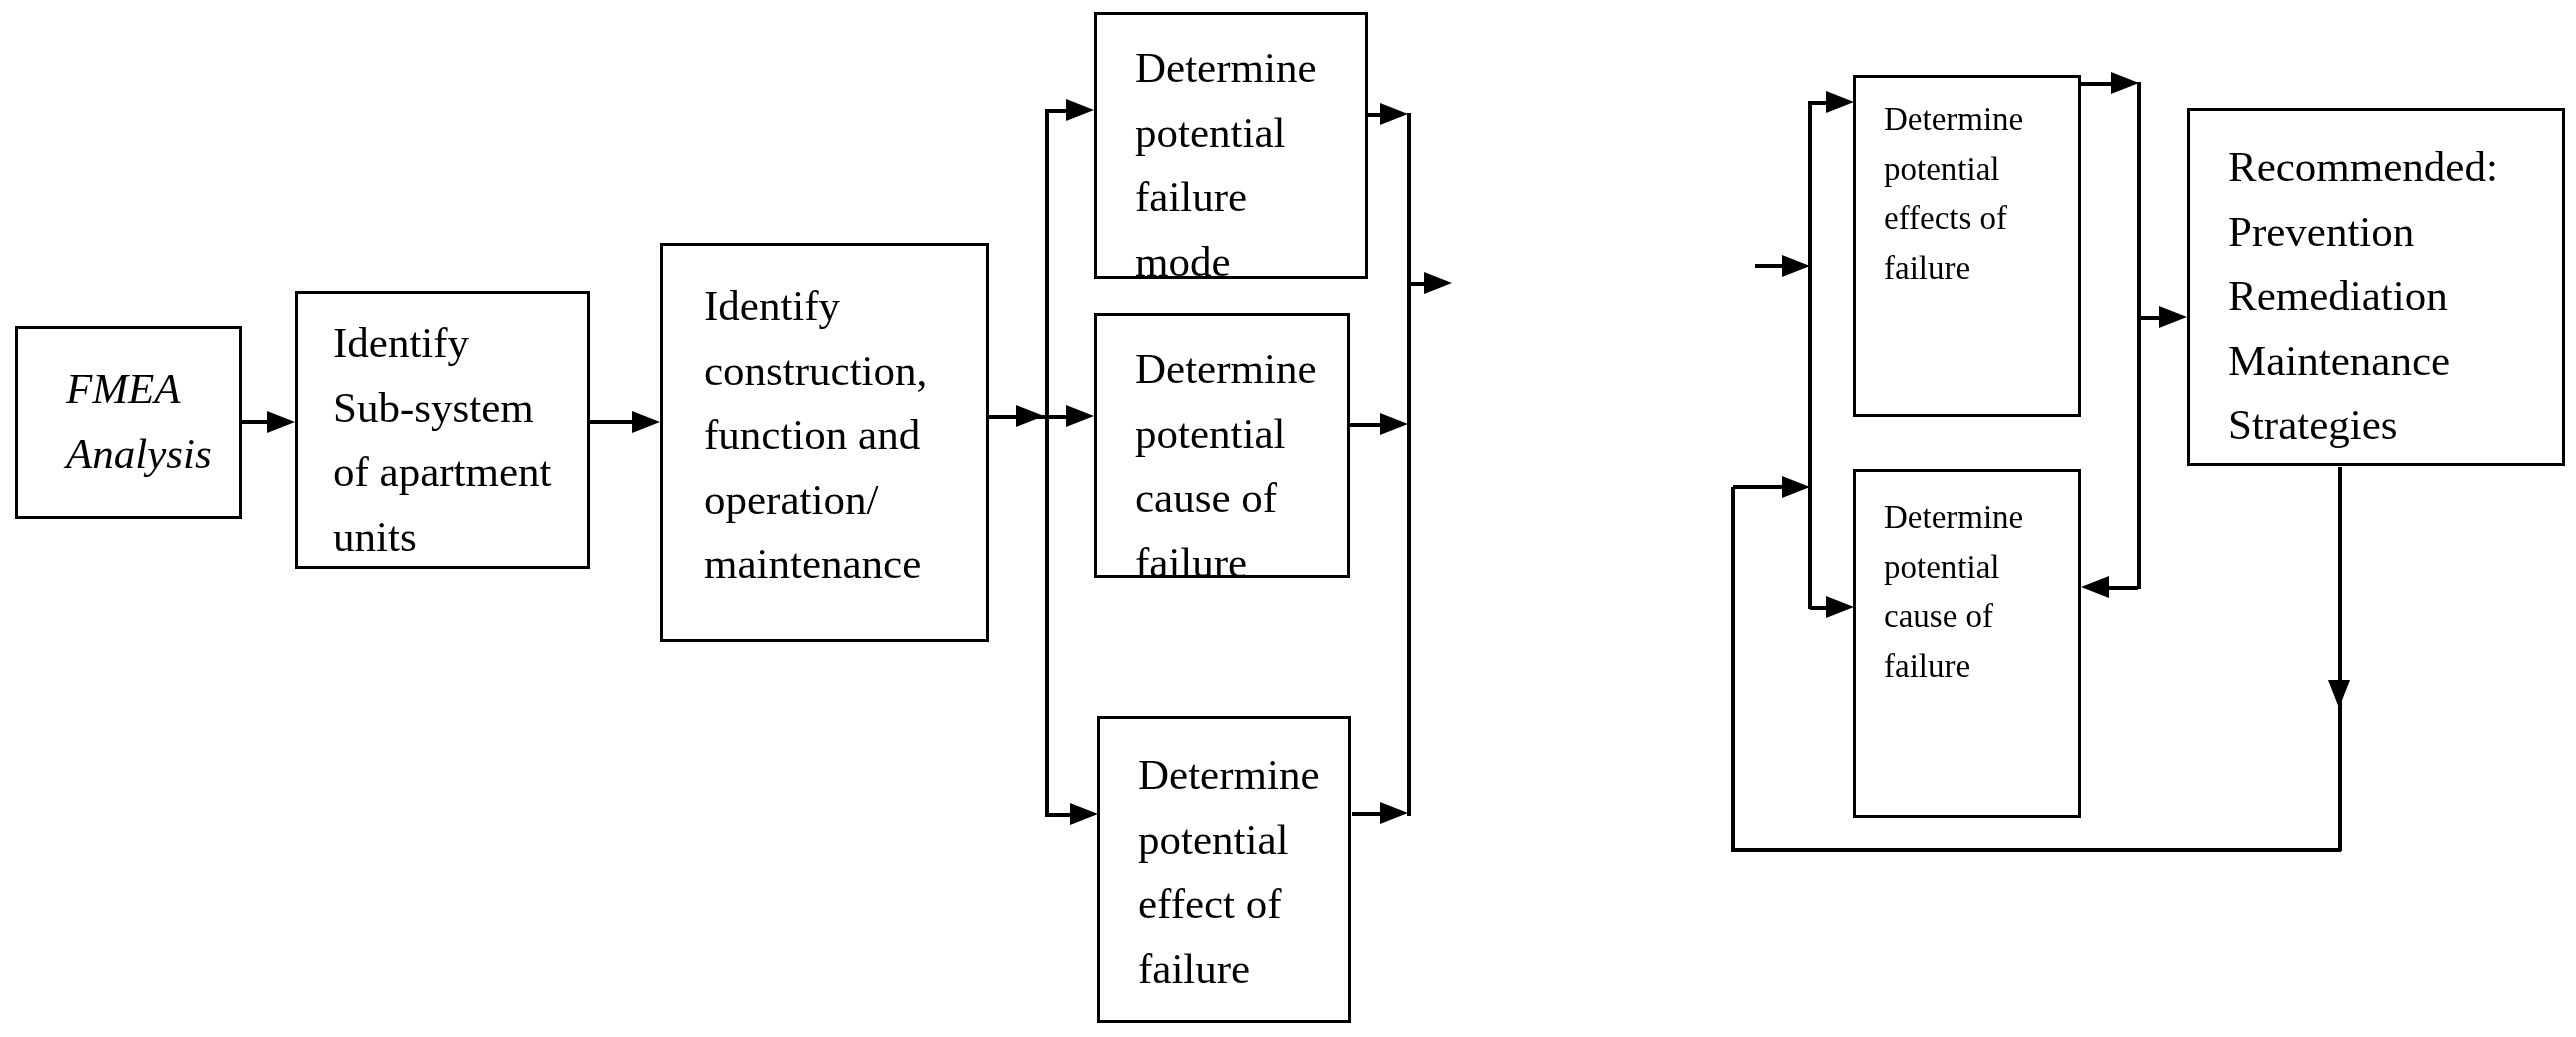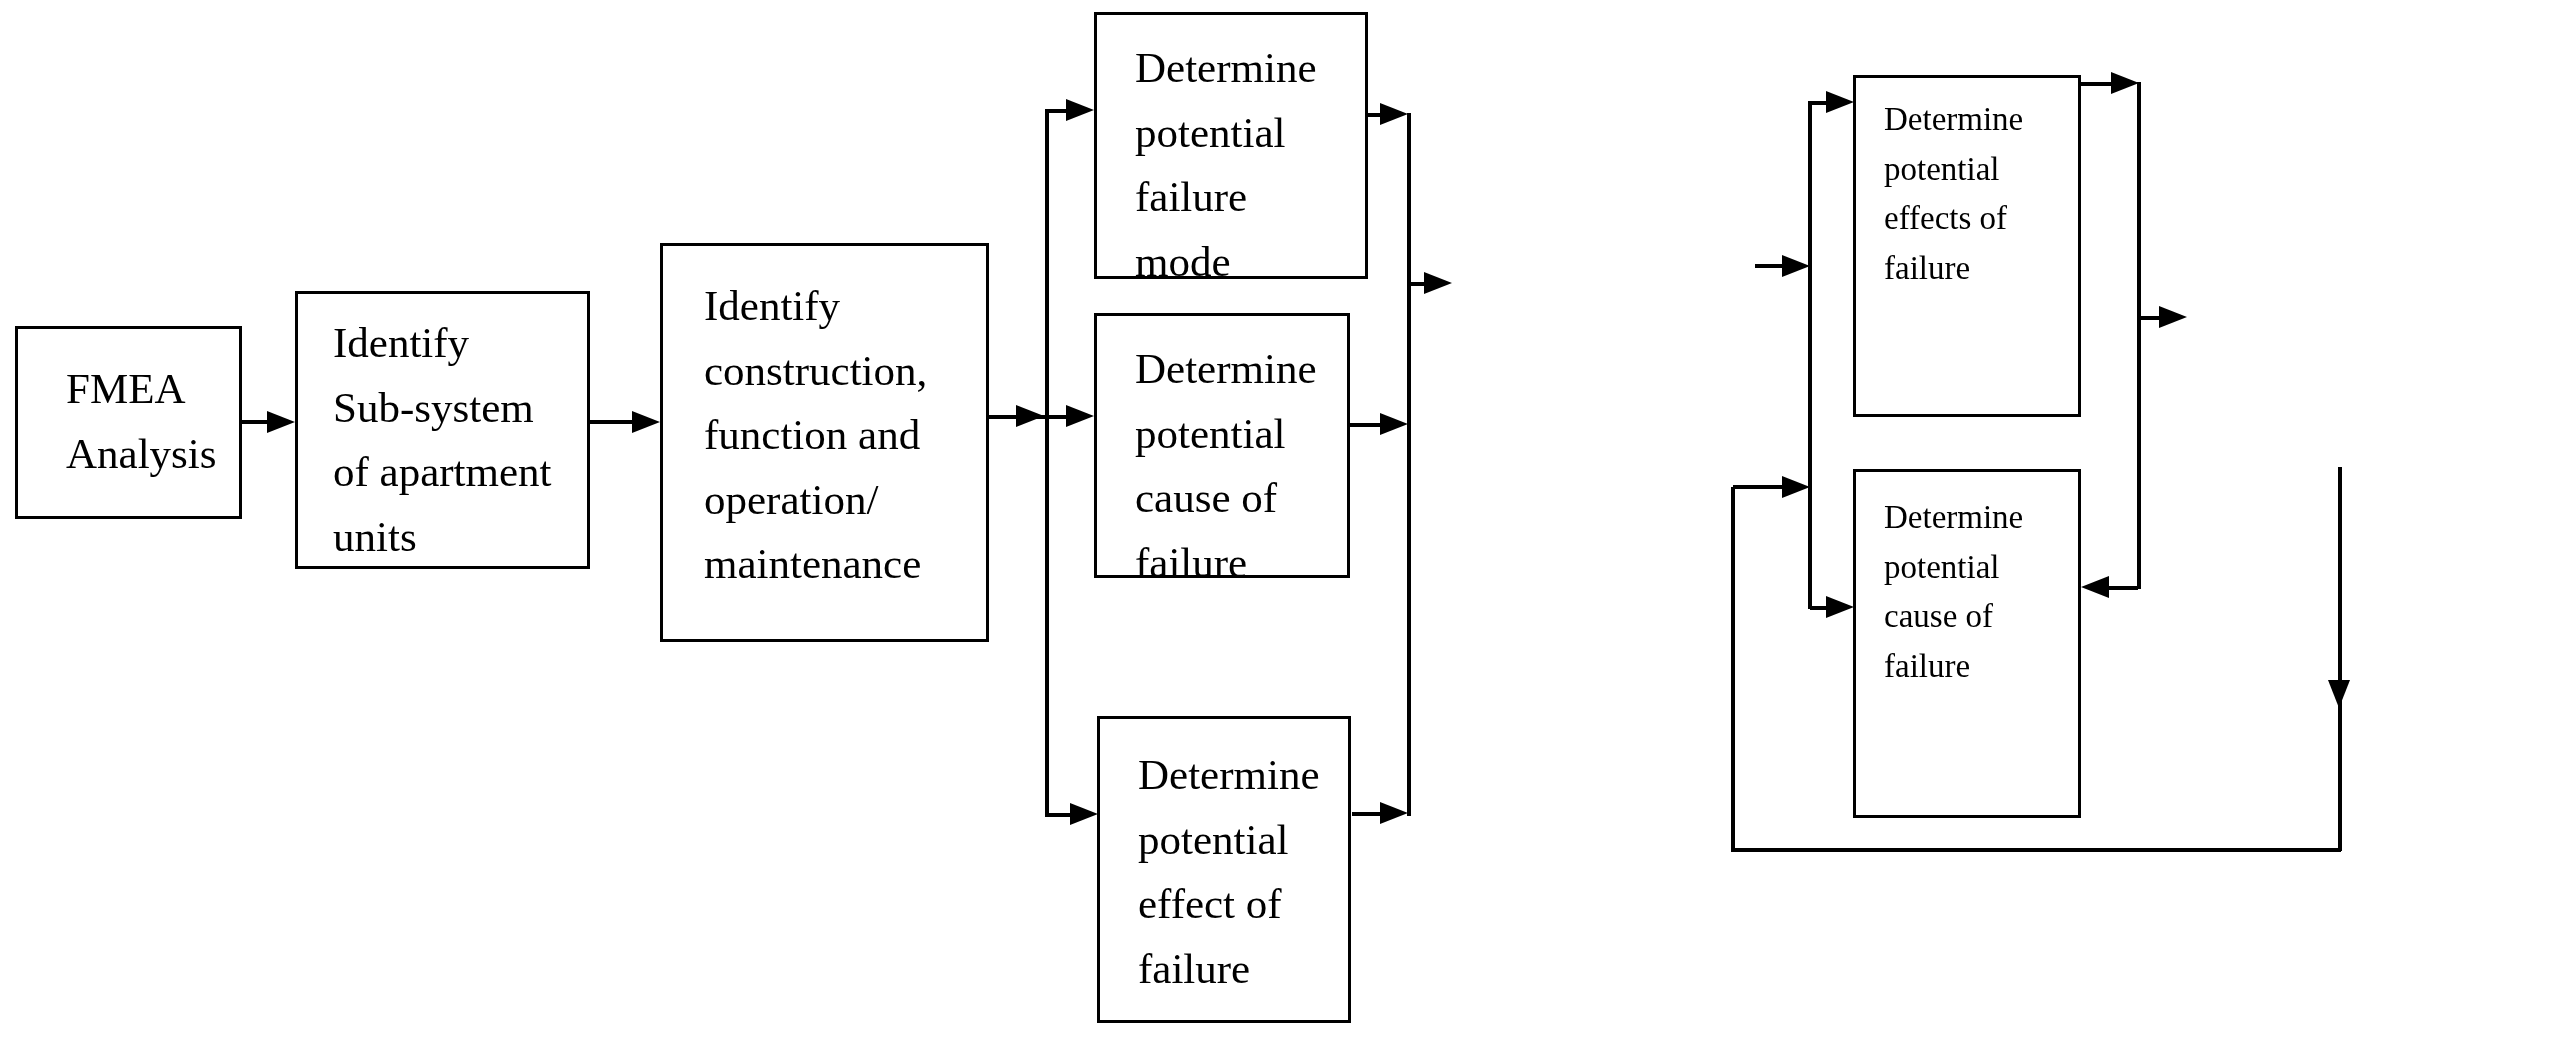--- a/index.html
+++ b/index.html
@@ -2,21 +2,21 @@
 <html style="font-size:11px"><head>
 <meta charset="utf-8">
 <style>
   html,body{margin:0;padding:0;background:#ffffff;}
   body{width:2576px;height:1037px;position:relative;overflow:hidden;
        font-family:"Liberation Serif","DejaVu Serif",serif;color:#000;}
   .canvas{position:absolute;left:0;top:0;width:2576px;height:1037px;background:#ffffff;}
   .box{position:absolute;box-sizing:border-box;border:3.5px solid #000;background:#fff;
        white-space:pre-line;font-size:43px;line-height:1.5;}
   .box.small{font-size:33px;line-height:1.5;}
-  .n1{left:15px;top:326px;width:227px;height:193px;padding:28px 7px 0 48px;}
+  .n1{left:15px;top:326px;width:227px;height:193px;padding:28px 7px 0 48px;font-style:italic;}
   .n2{left:295px;top:291px;width:295px;height:278px;padding:17px 7px 0 35px;}
   .n3{left:660px;top:243px;width:329px;height:399px;padding:28px 7px 0 41px;}
   .n4{left:1094px;top:12.4px;width:274px;height:267px;padding:21px 7px 0 38px;}
   .n5{left:1094px;top:313px;width:256px;height:265px;padding:21px 7px 0 38px;}
   .n6{left:1097px;top:716px;width:254px;height:307px;padding:24px 7px 0 38px;}
   .n7{left:1452px;top:119px;width:304px;height:295px;padding:21px 7px 0 35px;}
   .n8{left:1853px;top:75px;width:228px;height:342px;padding:17px 5.5px 0 28px;}
   .n9{left:1853px;top:469px;width:228px;height:349px;padding:21px 5.5px 0 28px;}
   .n10{left:2187px;top:108px;width:378px;height:358px;padding:24px 7px 0 38px;}
   .h,.v{position:absolute;background:#000;}
@@ -56,20 +56,25 @@
 effect of
 failure</div>
   <div class="box n8 small">Determine
 potential
 effects of
 failure</div>
   <div class="box n9 small">Determine
 potential
 cause of
 failure</div>
+  <div class="box n10">Recommended:
+Prevention
+Remediation
+Maintenance
+Strategies</div>
 
   <div class="h" style="left:242px;top:420px;width:28px;height:3.5px;"></div>
   <div class="ar" style="left:267px;top:411px;"></div>
 
   <div class="h" style="left:590px;top:420px;width:45px;height:3.5px;"></div>
   <div class="ar" style="left:632px;top:411px;"></div>
 
   <div class="h" style="left:988px;top:415px;width:80px;height:3.5px;"></div>
   <div class="ar" style="left:1016px;top:405px;"></div>
   <div class="ar" style="left:1066px;top:405px;"></div>

